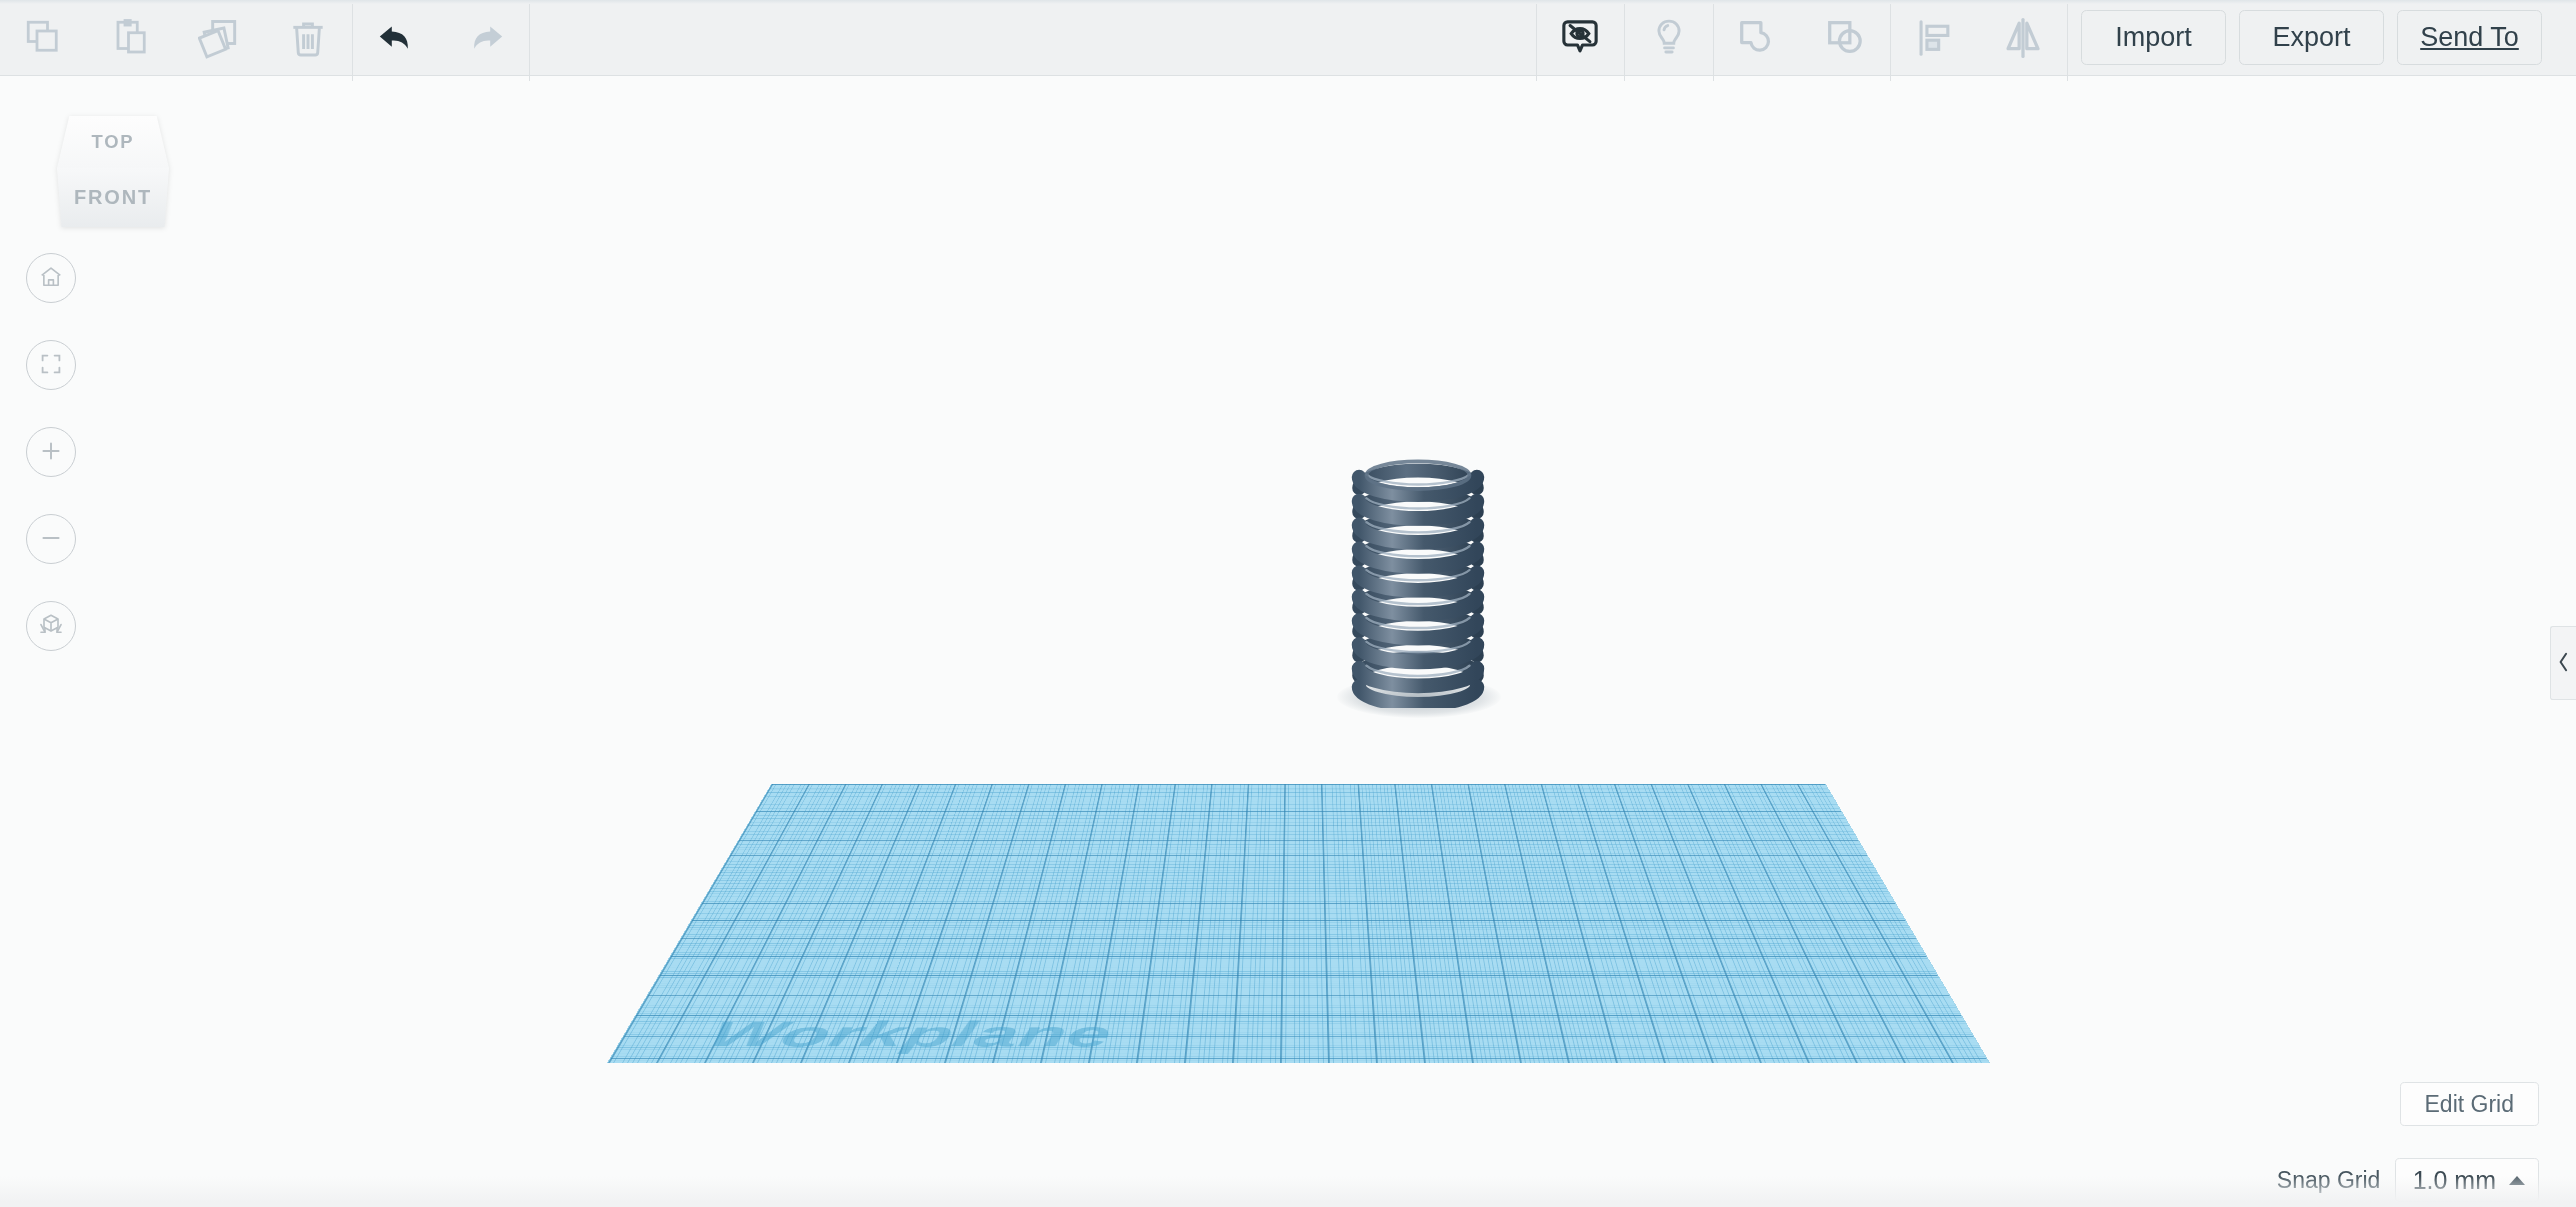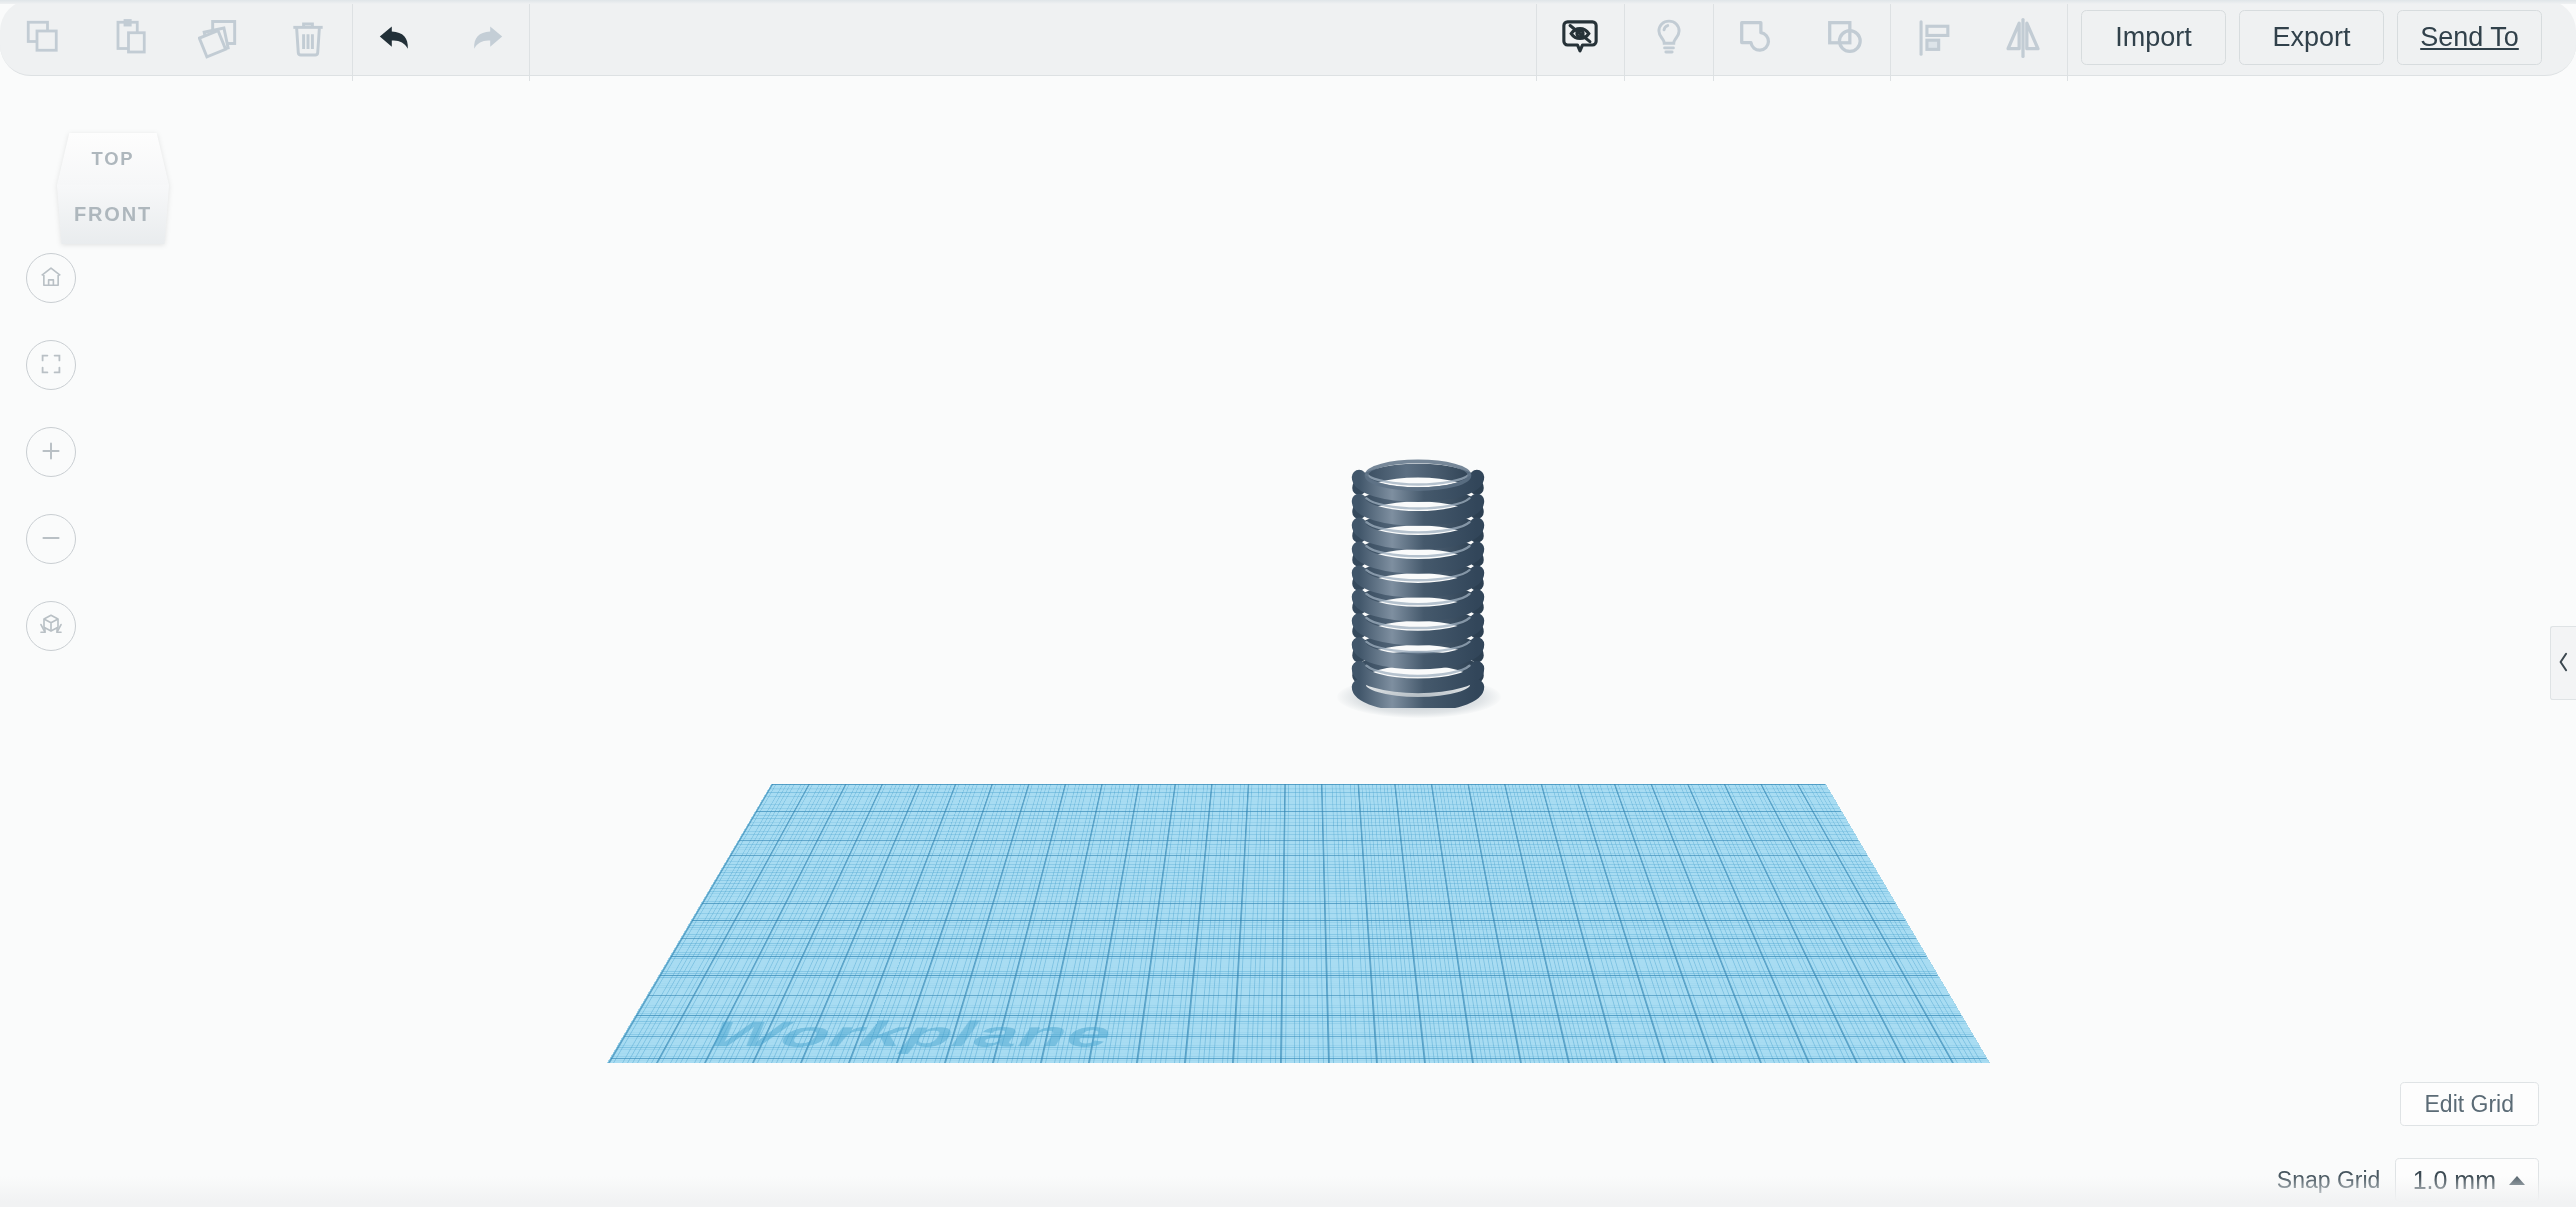--- a/index.html
+++ b/index.html
@@ -11,21 +11,21 @@
   }
 
   #app { position: relative; width: 2576px; height: 1208px; }
 
   
   .toolbar {
     position: absolute; top: 0; left: 0;
     width: 2576px; height: 76px;
     background: #eff1f2;
     border-bottom: 0.9px solid #dde1e3;
-    display: flex; align-items: center; border-radius: 31px;
+    display: flex; align-items: center;
   }
   .toolbar::before {
     content:""; position:absolute; top:0; left:0; right:0; height:3.7px;
     background: linear-gradient(to bottom, #dfe5e8, #eff1f2);
   }
   .tb-group { display: flex; align-items: center; height: 87px; }
   .tb-divider { width: 0.9px; height: 87px; background: #dde1e3; }
   .tb-btn {
     width: 59px; height: 59px;
     display: flex; align-items: center; justify-content: center;
@@ -53,21 +53,21 @@
   
   .canvas {
     position: absolute; top: 87px; left: 0;
     width: 2576px; height: 1120px;
     background: #fafbfb;
     overflow: hidden;
   }
 
   
   .viewcube {
-    position: absolute; left: 57px; top: 46px;
+    position: absolute; left: 57px; top: 29px;
     width: 112px; height: 110px;
     cursor: pointer;
     filter: drop-shadow(0 1.8px 2.8px rgba(0,0,0,0.10));
   }
   .vc-top {
     position:absolute; left:0; top:0; width:112px; height:52px;
     background: linear-gradient(to bottom,#fdfdfd,#f6f7f8);
     clip-path: polygon(11% 0%, 89% 0%, 100% 100%, 0% 100%);
     display:flex; align-items:center; justify-content:center;
     color:#aeb7bd; font-size:18.4px; font-weight:bold; letter-spacing:1.8px;

